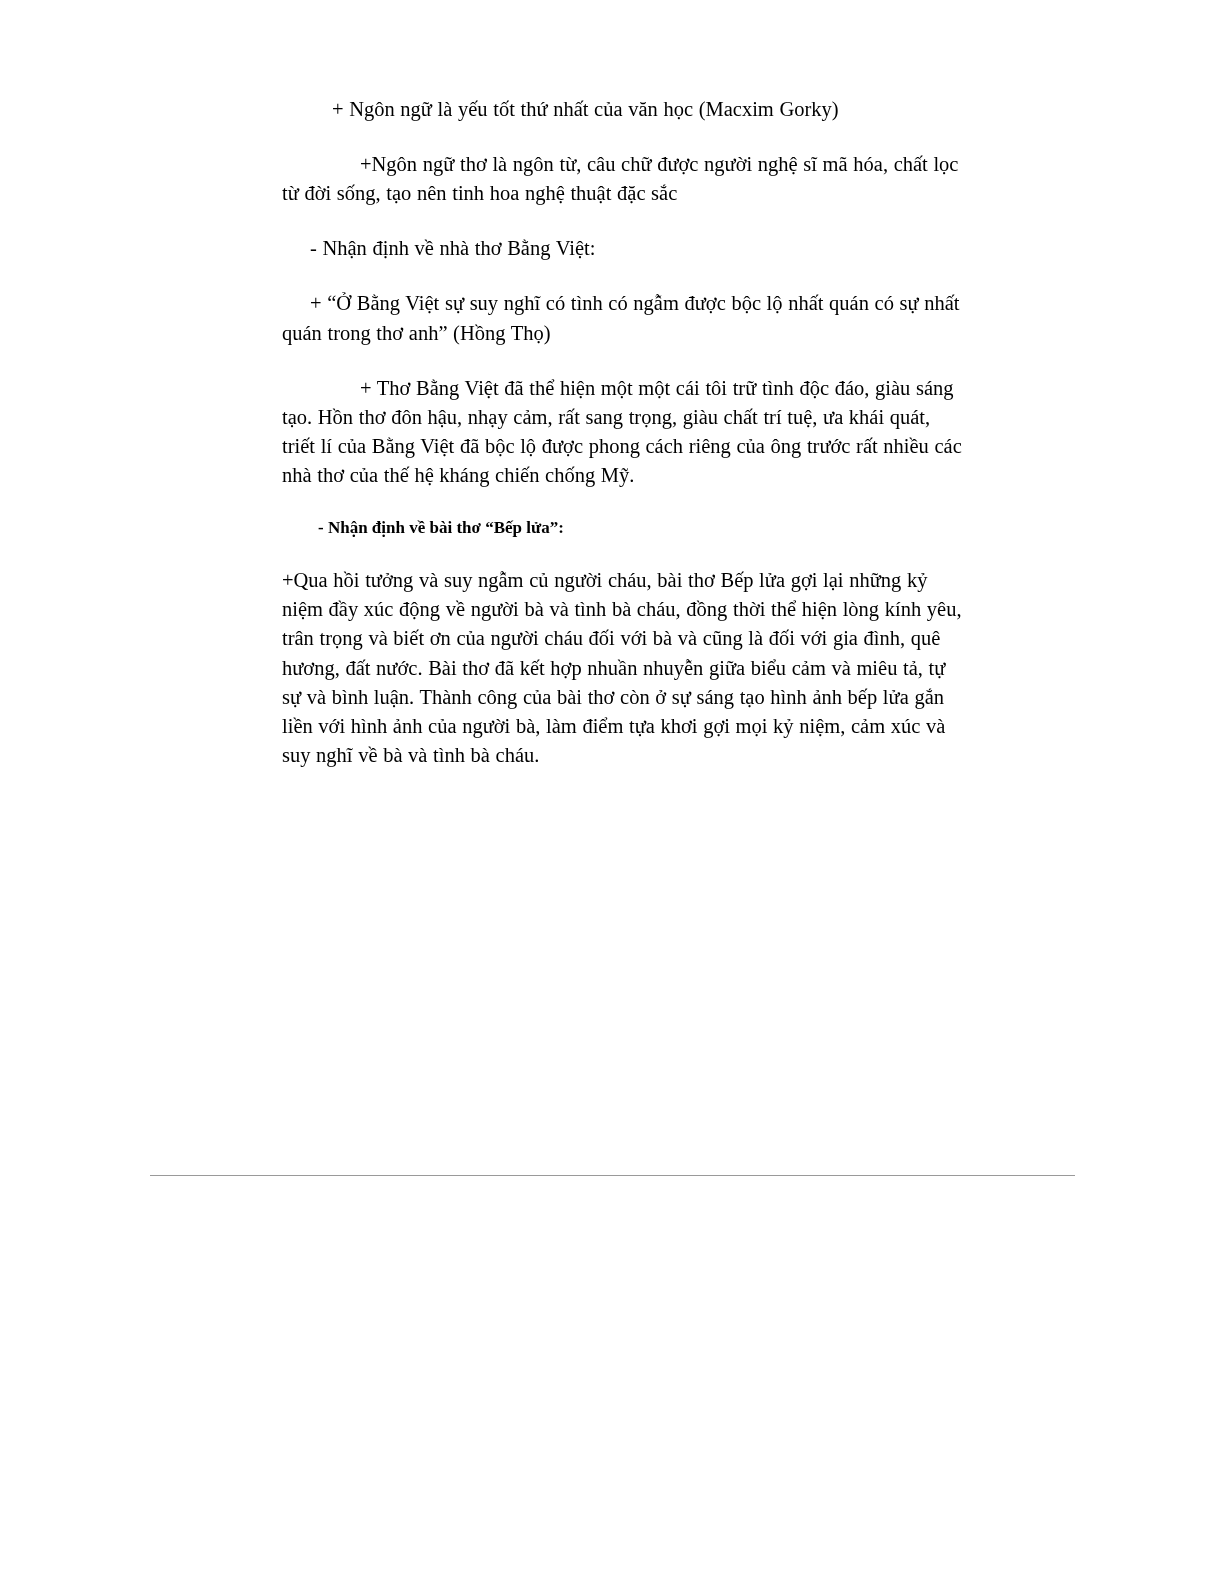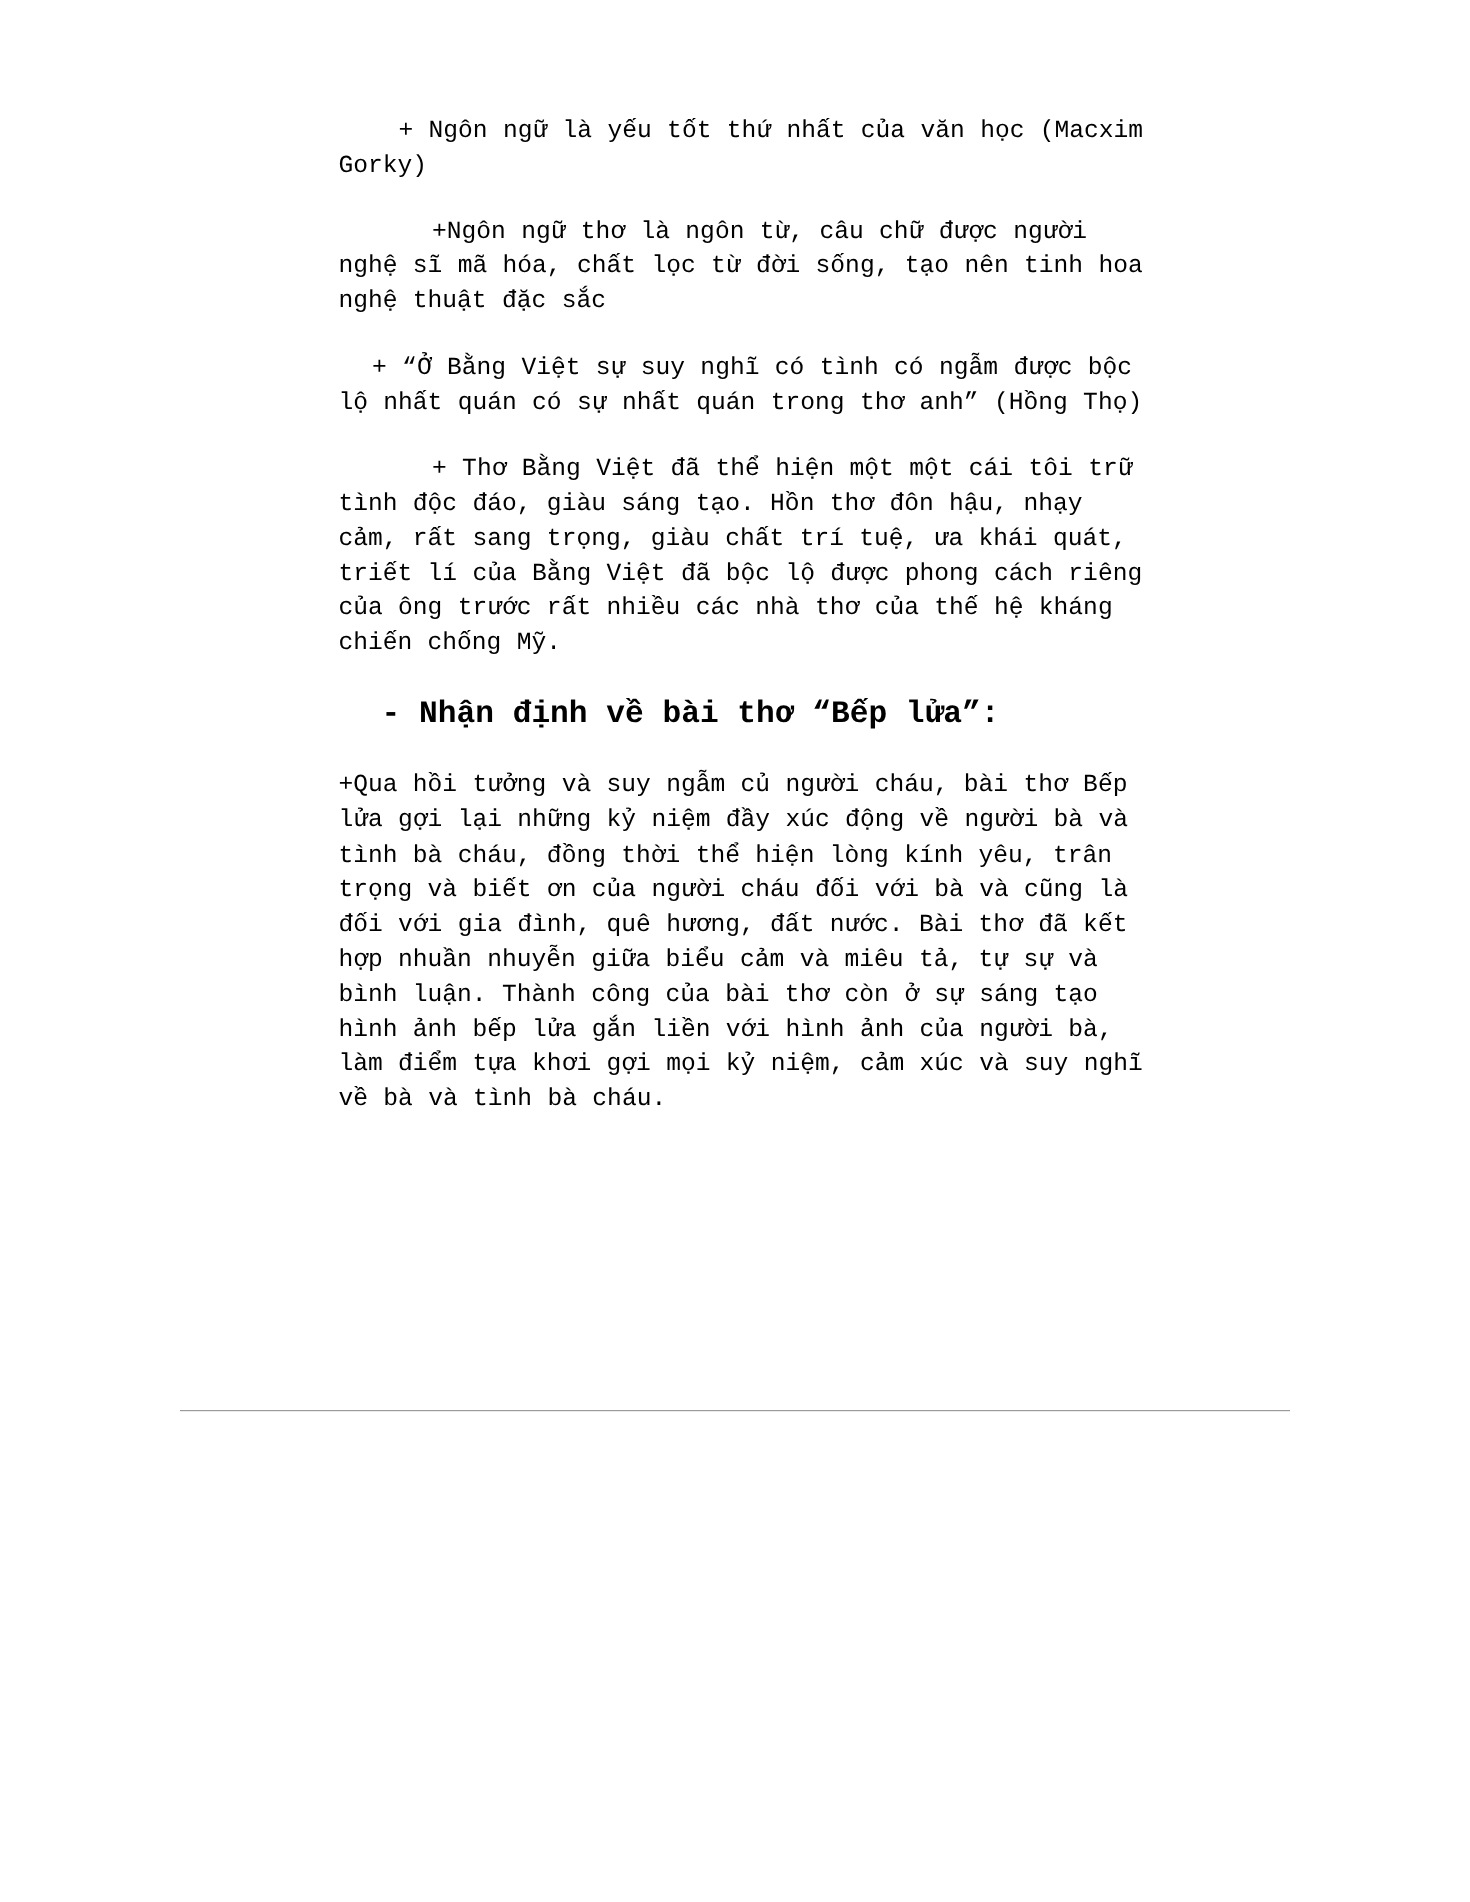--- a/index.html
+++ b/index.html
@@ -15,21 +15,20 @@
     color: #000000;
   }
   .page {
     position: absolute;
     top: 0;
     left: 0;
     width: 1118px;
     height: 1585px;
     background: #ffffff;
     box-sizing: border-box;
-    font-family: Liberation Mono, monospace;
   }
   .content {
     position: absolute;
     left: 282px;
     top: 95px;
     width: 680px;
   }
   p.para {
     margin: 0 0 26px 0;
     font-size: 20.5px;
@@ -37,21 +36,21 @@
     text-align: left;
     word-spacing: 0.5px;
   }
   .indent-sm { text-indent: 28px; }
   .indent-md { text-indent: 50px; }
   .indent-lg { text-indent: 78px; }
   .indent-xl { text-indent: 92px; }
   .indent-none { text-indent: 0; }
   p.heading {
     margin: 0 0 26px 0;
-    font-size: 26px;
+    font-size: 17px;
     line-height: 1.42;
     font-weight: bold;
     text-indent: 36px;
   }
   .rule {
     position: absolute;
     left: 150px;
     top: 1175px;
     width: 925px;
     height: 1px;
@@ -63,20 +62,21 @@
 
 <div class="page">
   <div class="content">
 
     <p class="para indent-md">+ Ngôn ngữ là yếu tốt thứ nhất của văn học (Macxim Gorky)</p>
 
     <p class="para indent-lg">+Ngôn ngữ thơ là ngôn từ, câu chữ được người nghệ sĩ mã hóa, chất lọc từ đời sống, tạo nên tinh hoa nghệ thuật đặc sắc</p>
 
 
 
+    <p class="para indent-sm">- Nhận định về nhà thơ Bằng Việt:</p>
 
 
     <p class="para indent-sm">+ “Ở Bằng Việt sự suy nghĩ có tình có ngẫm được bộc lộ nhất quán có sự nhất quán trong thơ anh” (Hồng Thọ)</p>
 
     <p class="para indent-lg">+ Thơ Bằng Việt đã thể hiện một một cái tôi trữ tình độc đáo, giàu sáng tạo. Hồn thơ đôn hậu, nhạy cảm, rất sang trọng, giàu chất trí tuệ, ưa khái quát, triết lí của Bằng Việt đã bộc lộ được phong cách riêng của ông trước rất nhiều các nhà thơ của thế hệ kháng chiến chống Mỹ.</p>
 
     <p class="heading">- Nhận định về bài thơ “Bếp lửa”:</p>
 
 
     <p class="para indent-none">+Qua hồi tưởng và suy ngẫm củ người cháu, bài thơ Bếp lửa gợi lại những kỷ niệm đầy xúc động về người bà và tình bà cháu, đồng thời thể hiện lòng kính yêu, trân trọng và biết ơn của người cháu đối với bà và cũng là đối với gia đình, quê hương, đất nước. Bài thơ đã kết hợp nhuần nhuyễn giữa biểu cảm và miêu tả, tự sự và bình luận. Thành công của bài thơ còn ở sự sáng tạo hình ảnh bếp lửa gắn liền với hình ảnh của người bà, làm điểm tựa khơi gợi mọi kỷ niệm, cảm xúc và suy nghĩ về bà và tình bà cháu.</p>

